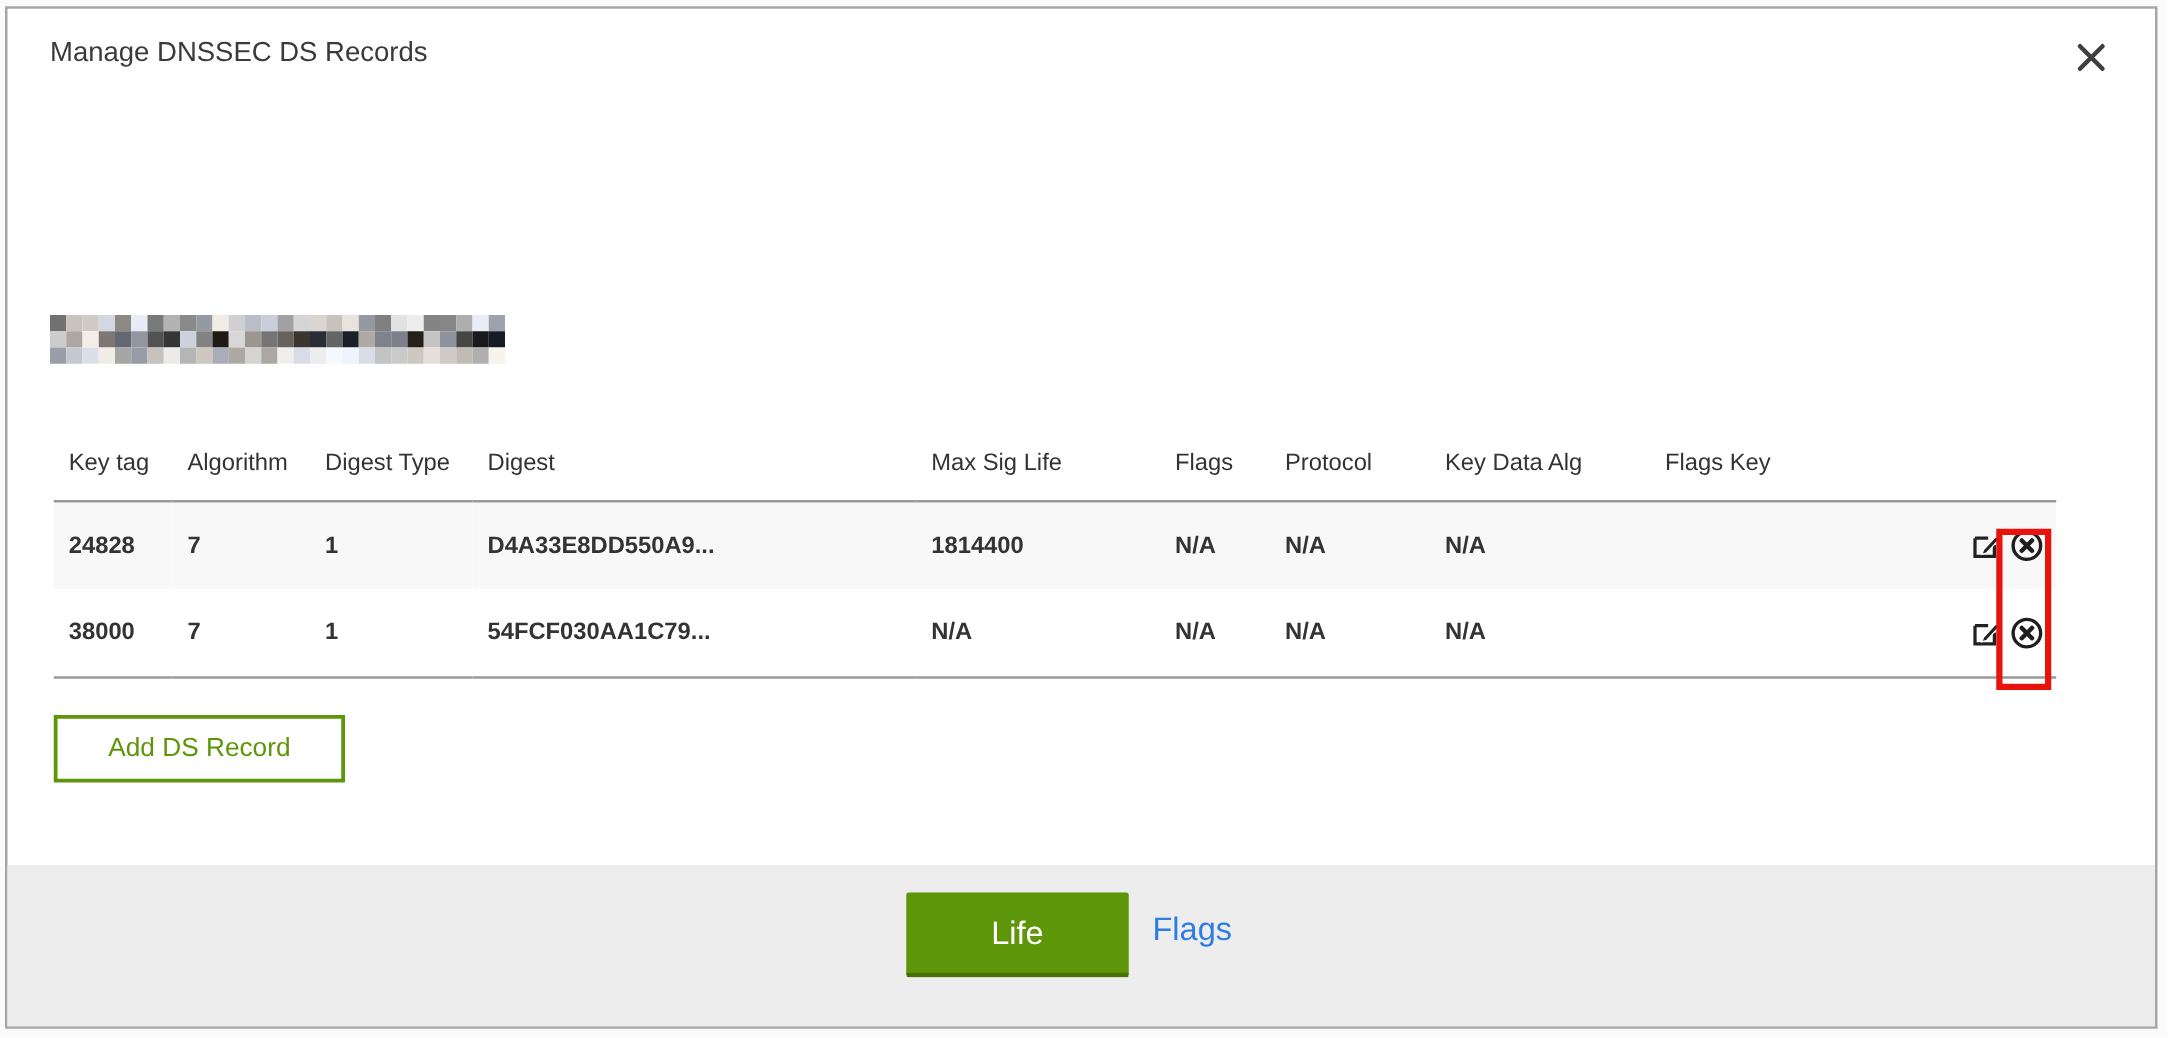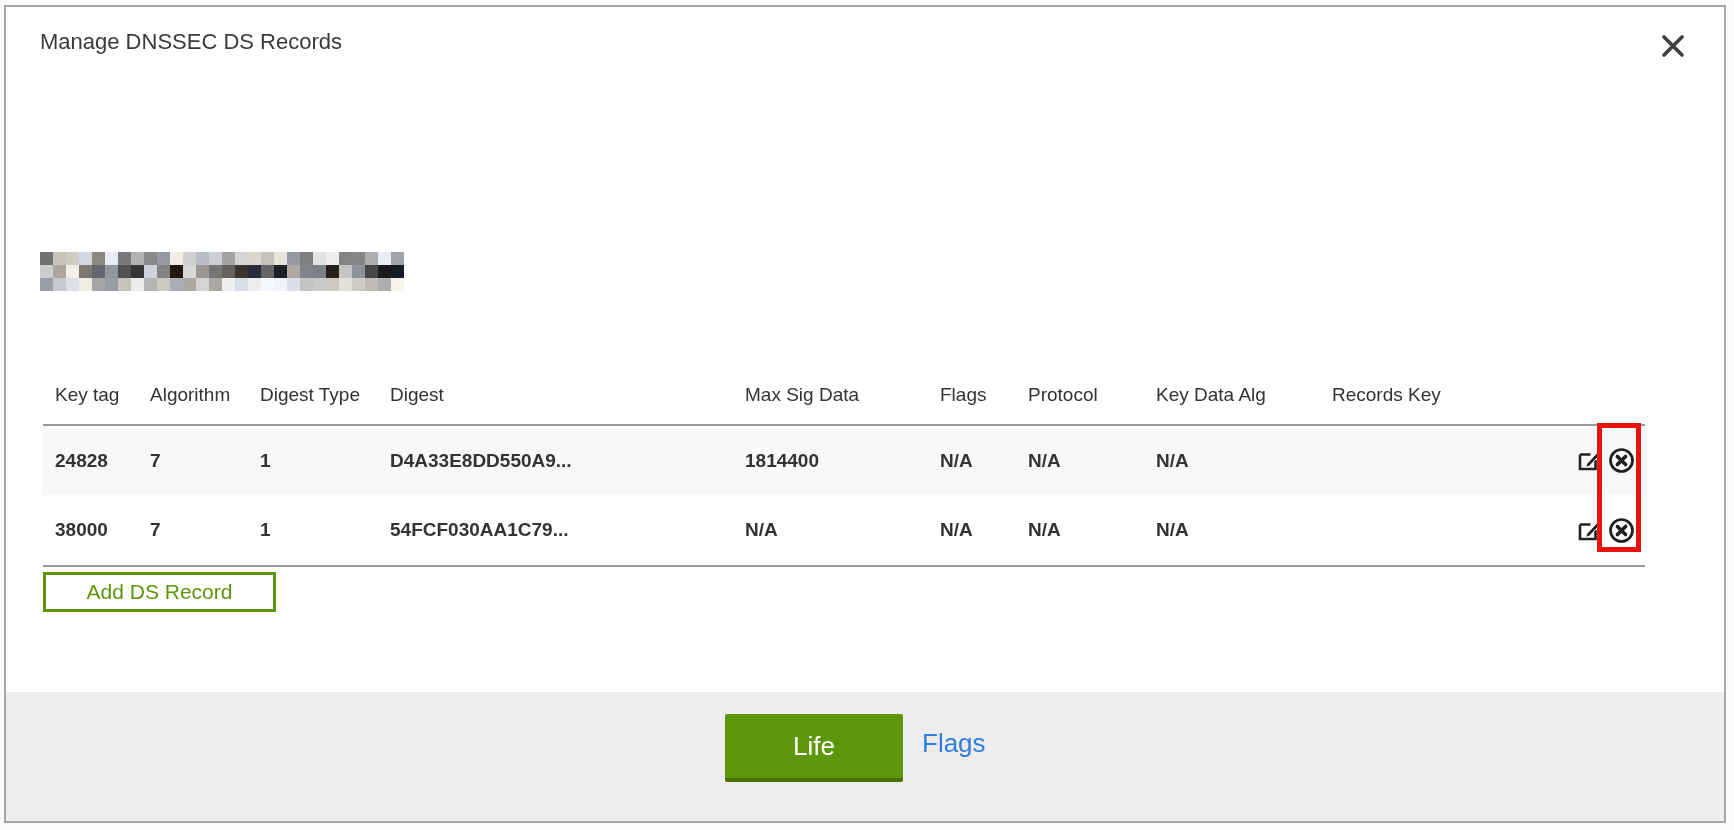--- a/index.html
+++ b/index.html
@@ -23,21 +23,21 @@
   }
   .redacted{
     position:absolute;left:34px;top:245px;
     display:grid;grid-template-columns:repeat(28,13px);grid-auto-rows:13px;
   }
   .intro{
     position:absolute;left:34px;top:291px;
     font-size:23px;color:#333;
   }
   .ds-table{
-    position:absolute;left:37px;top:359px;width:1602px;
+    position:absolute;left:37px;top:335px;width:1602px;
     border-collapse:collapse;table-layout:fixed;
     font-size:19px;color:#333;
   }
   .ds-table th{
     font-weight:400;text-align:left;padding:0 0 0 12px;height:58px;
     vertical-align:middle;white-space:nowrap;overflow:hidden;
   }
   .ds-table thead tr{border-bottom:2px solid var(--table-border,#999);}
   .ds-table tbody tr:last-child{border-bottom:2px solid var(--table-border,#999);}
   .ds-table td{
@@ -49,21 +49,21 @@
   .icon-btn{
     display:inline-block;vertical-align:middle;cursor:pointer;line-height:0;
   }
   .icon-btn + .icon-btn{margin-left:2px;}
   .annotation-box{
     position:absolute;left:1591px;top:416px;width:44px;height:129px;
     border:5px solid var(--annotation-red,#e8130d);
     box-sizing:border-box;pointer-events:none;
   }
   .add-btn{
-    position:absolute;left:37px;top:565px;width:233px;height:40px;
+    position:absolute;left:37px;top:565px;width:233px;height:54px;
     background:#fff;border:3px solid var(--accent-green,#5d9608);
     color:var(--accent-green,#5d9608);font-size:21px;
     font-family:inherit;box-sizing:border-box;cursor:pointer;
     display:flex;align-items:center;justify-content:center;padding:0;
   }
   .footer{
     position:absolute;left:0;bottom:0;width:100%;height:129px;
     background:var(--footer-bg,#ededed);
   }
   .save-btn{
@@ -194,25 +194,25 @@
         <col style="width:176px">
         <col style="width:180px">
       <col style="width:145px">
     </colgroup>
     <thead>
       <tr>
         <th>Key tag</th>
         <th>Algorithm</th>
         <th>Digest Type</th>
         <th>Digest</th>
-        <th>Max Sig Data</th>
+        <th>Max Sig Life</th>
         <th>Flags</th>
         <th>Protocol</th>
         <th>Key Data Alg</th>
-        <th>Records Key</th>
+        <th>Flags Key</th>
         <th></th>
       </tr>
     </thead>
     <tbody>
       <tr class="row-a">
         <td>24828</td>
         <td>7</td>
         <td>1</td>
         <td>D4A33E8DD550A9...</td>
         <td>1814400</td>

